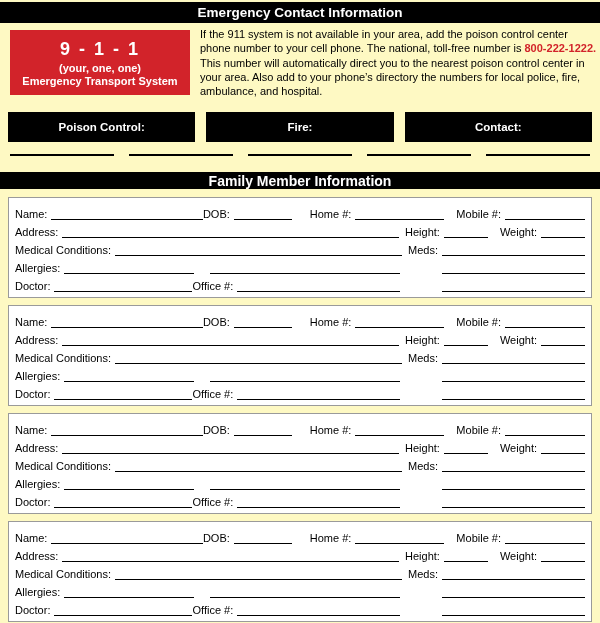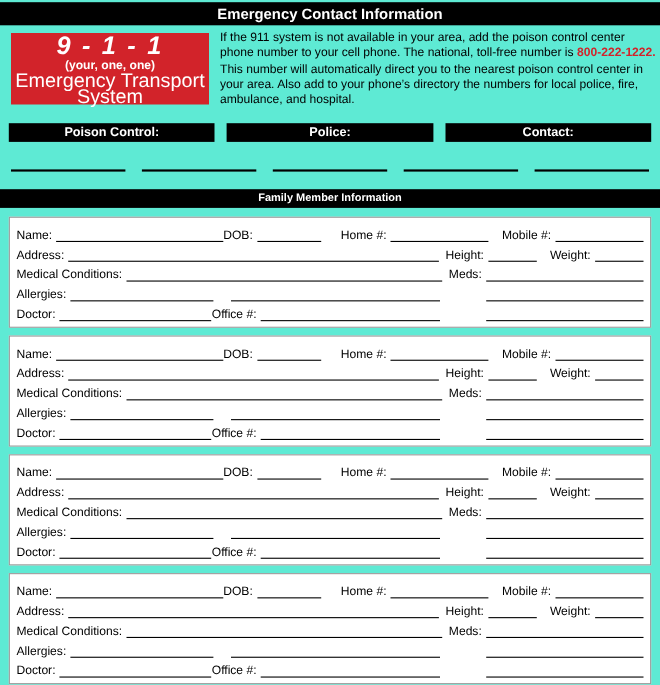--- a/index.html
+++ b/index.html
@@ -1,47 +1,47 @@
 <!DOCTYPE html>
 <html style="--accent-red: #d2232a; --bar-black: #000000; --block-border: #9a9a9a;"><head>
 <meta charset="utf-8">
 <style>
   html, body { margin:0; padding:0; background:#fff; }
   .page {
     position:relative; width:600px; height:623px; overflow:hidden;
-    background:#5eead4; font-family:"Liberation Sans", sans-serif; color:#000;
+    background:#fef9c3; font-family:"Liberation Sans", sans-serif; color:#000;
   }
   
   .bar {
     position:absolute; left:0; width:600px; background:var(--bar-black,#000);
     color:#fff; font-weight:bold; display:flex; align-items:center; justify-content:center;
   }
   .topbar    { top:2px;   height:21px; font-size:13.5px; }
-  .familybar { top:172px; height:17px; font-size:10px; }
+  .familybar { top:172px; height:17px; font-size:14px; }
 
   
   .redbox {
     position:absolute; left:10px; top:30px; width:180px; height:65px;
     background:var(--accent-red,#d2232a); color:#fff; text-align:center;
     display:flex; flex-direction:column; align-items:center; justify-content:center;
   }
-  .redbox .num   { font-size:23px; font-weight:bold; letter-spacing:2px; line-height:24px;font-style:italic; }
+  .redbox .num   { font-size:18px; font-weight:bold; letter-spacing:2px; line-height:24px; }
   .redbox .words { font-size:11px; font-weight:bold; line-height:12px; margin-top:1px; }
-  .redbox .sys   { font-size:18px; font-weight:normal; line-height:15px; }
+  .redbox .sys   { font-size:11px; font-weight:bold; line-height:15px; }
 
   
   .intro {
     position:absolute; left:200px; top:27px; width:398px;
     font-size:11px; line-height:14.3px; text-align:left;
   }
   .intro .phone { color:var(--accent-red,#d2232a); font-weight:bold; }
 
   
   .contact-bars {
-    position:absolute; left:8px; top:112px; width:584px; height:17px;
+    position:absolute; left:8px; top:112px; width:584px; height:30px;
     display:flex; gap:11px;
   }
   .contact-bar {
     flex:1; background:var(--bar-black,#000); color:#fff; font-weight:bold;
     font-size:11.5px; display:flex; align-items:center; justify-content:center;
   }
   .contact-lines {
     position:absolute; left:8px; top:129px; width:584px; height:27px;
     display:flex; gap:11px;
   }
@@ -75,21 +75,21 @@
   <div class="redbox">
     <div class="num">9 - 1 - 1</div>
     <div class="words">(your, one, one)</div>
     <div class="sys">Emergency Transport System</div>
   </div>
 
   <div class="intro"><span>If the 911 system is not available in your area, add the poison control center phone number to your cell phone. The national, toll-free number is </span><span class="phone">800-222-1222.</span><span> This number will automatically direct you to the nearest poison control center in your area. Also add to your phone’s directory the numbers for local police, fire, ambulance, and hospital.</span></div>
 
   <div class="contact-bars">
     <div class="contact-bar">Poison Control:</div>
-    <div class="contact-bar">Police:</div>
+    <div class="contact-bar">Fire:</div>
     <div class="contact-bar">Contact:</div>
   </div>
 
   <div class="contact-lines">
     <div class="contact-line"></div>
     <div class="contact-line"></div>
     <div class="contact-line"></div>
     <div class="contact-line"></div>
     <div class="contact-line"></div>
   </div>

